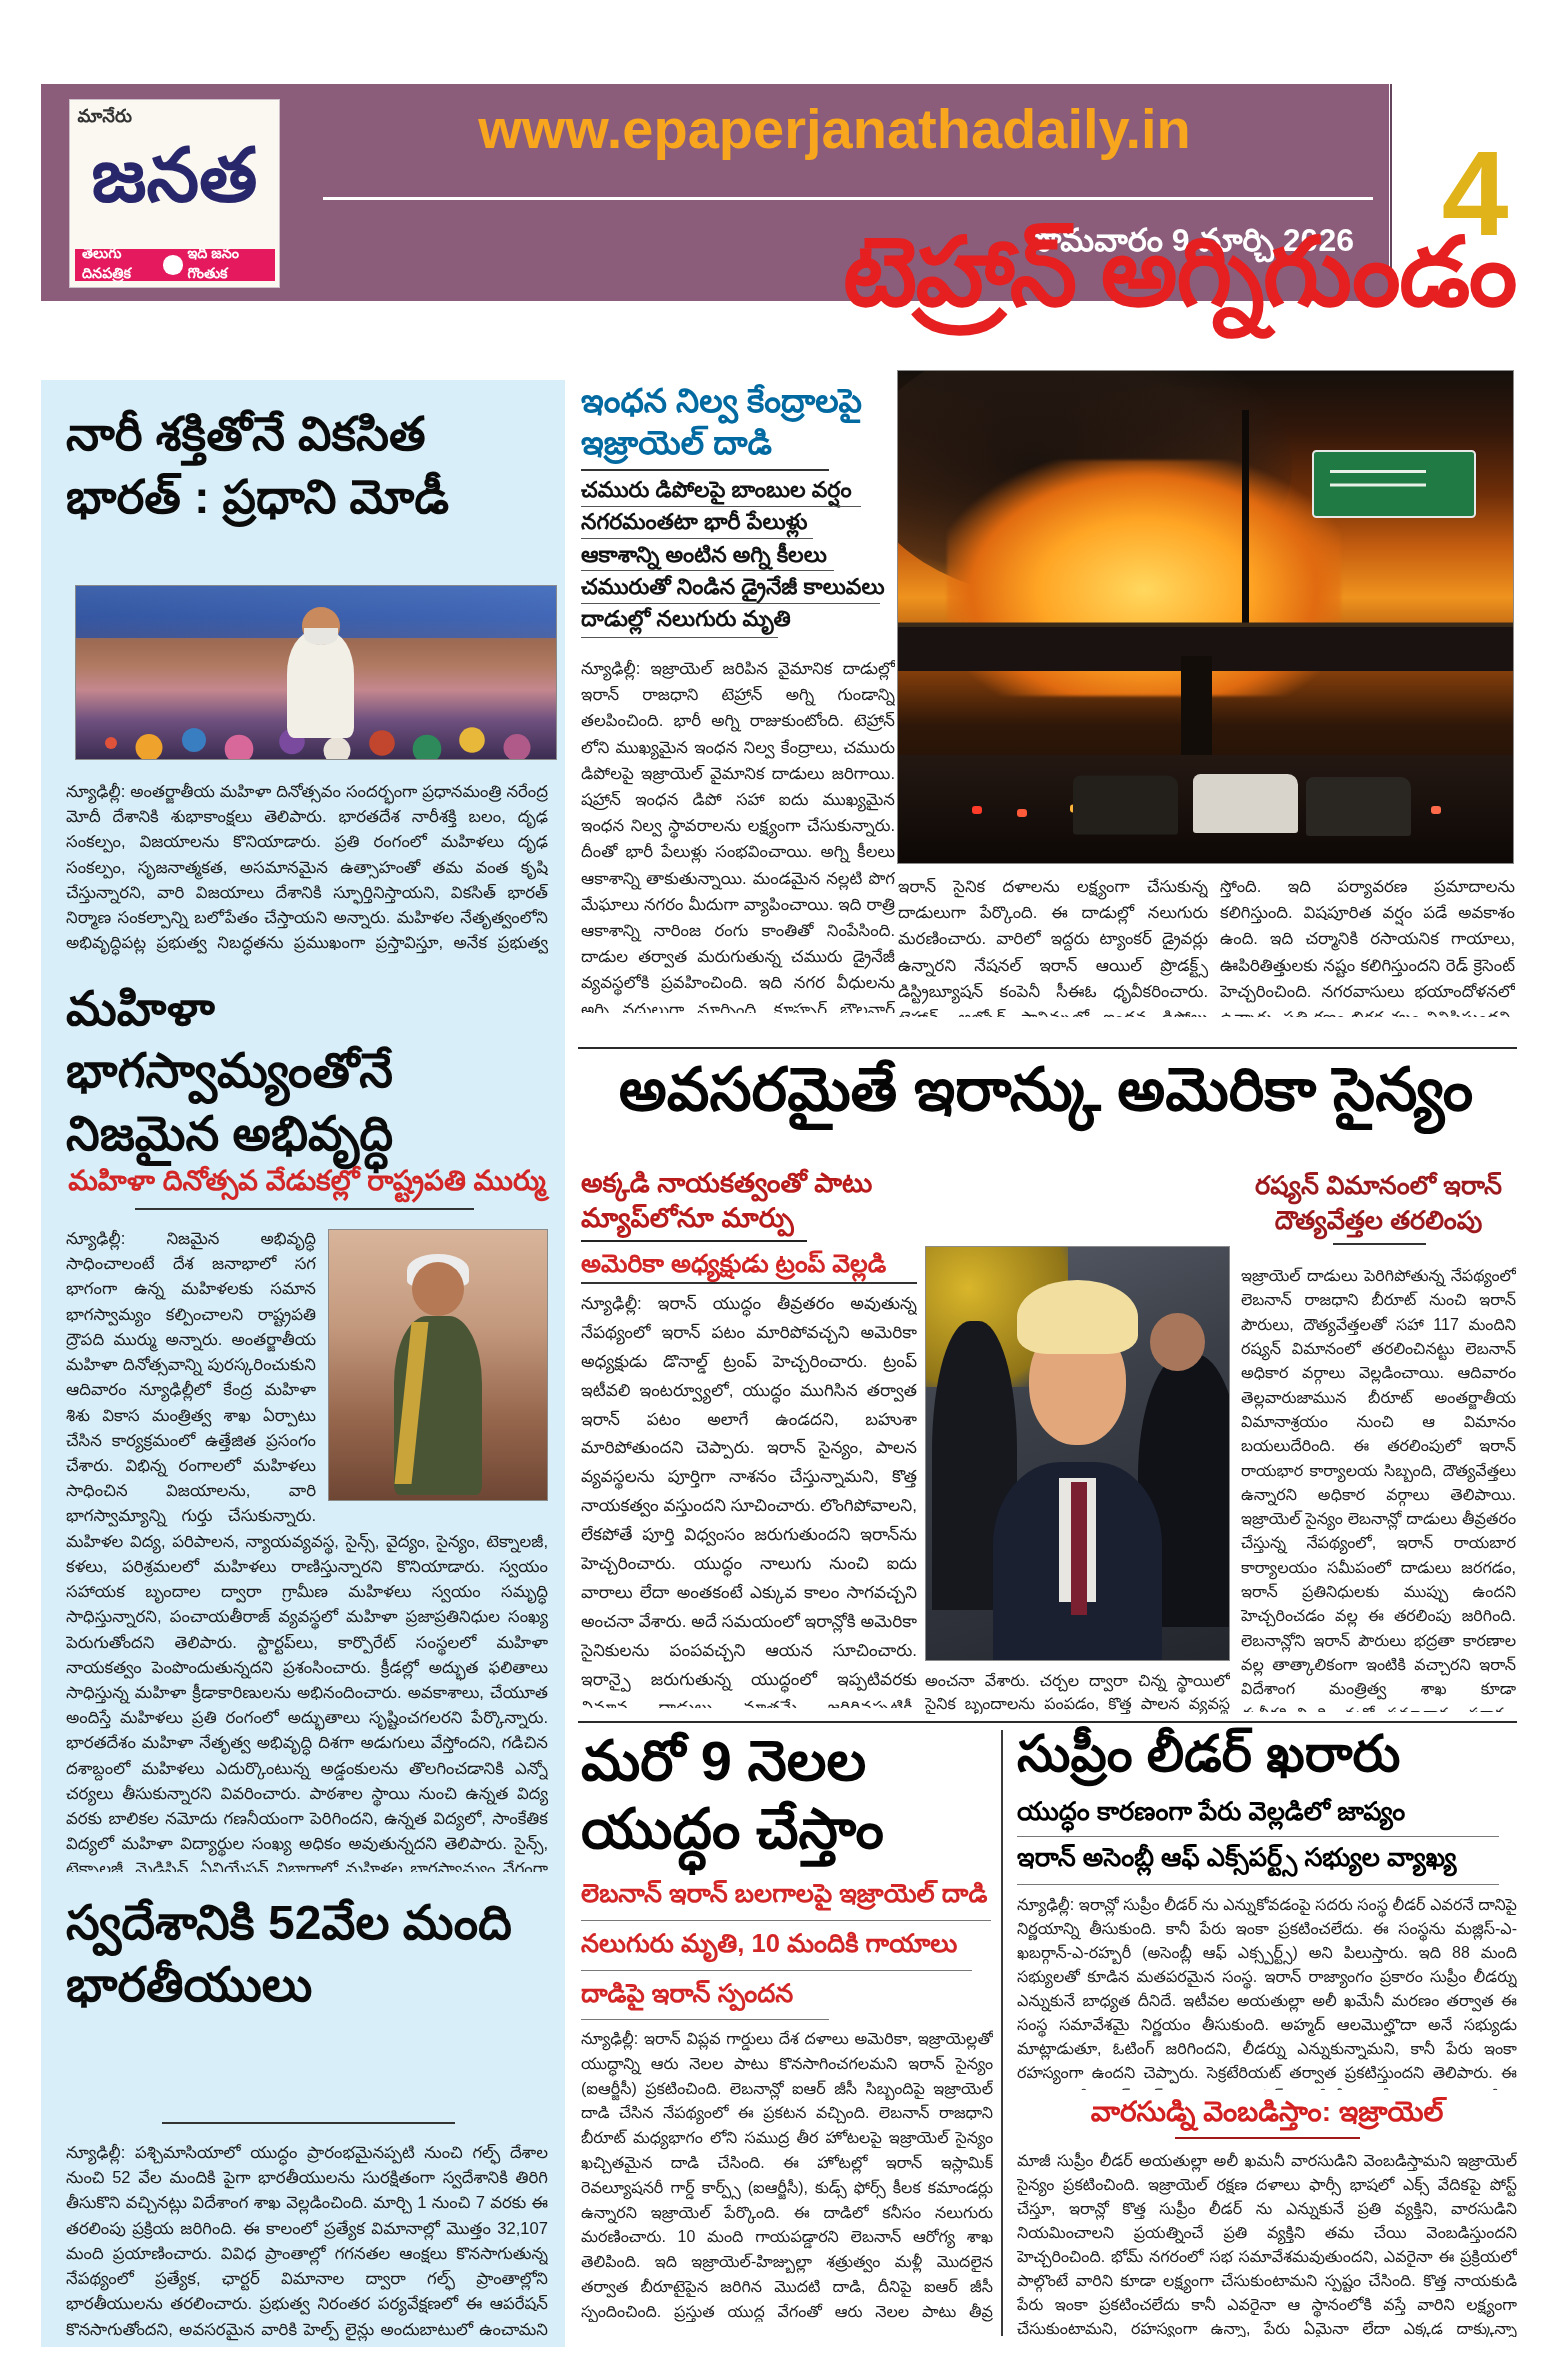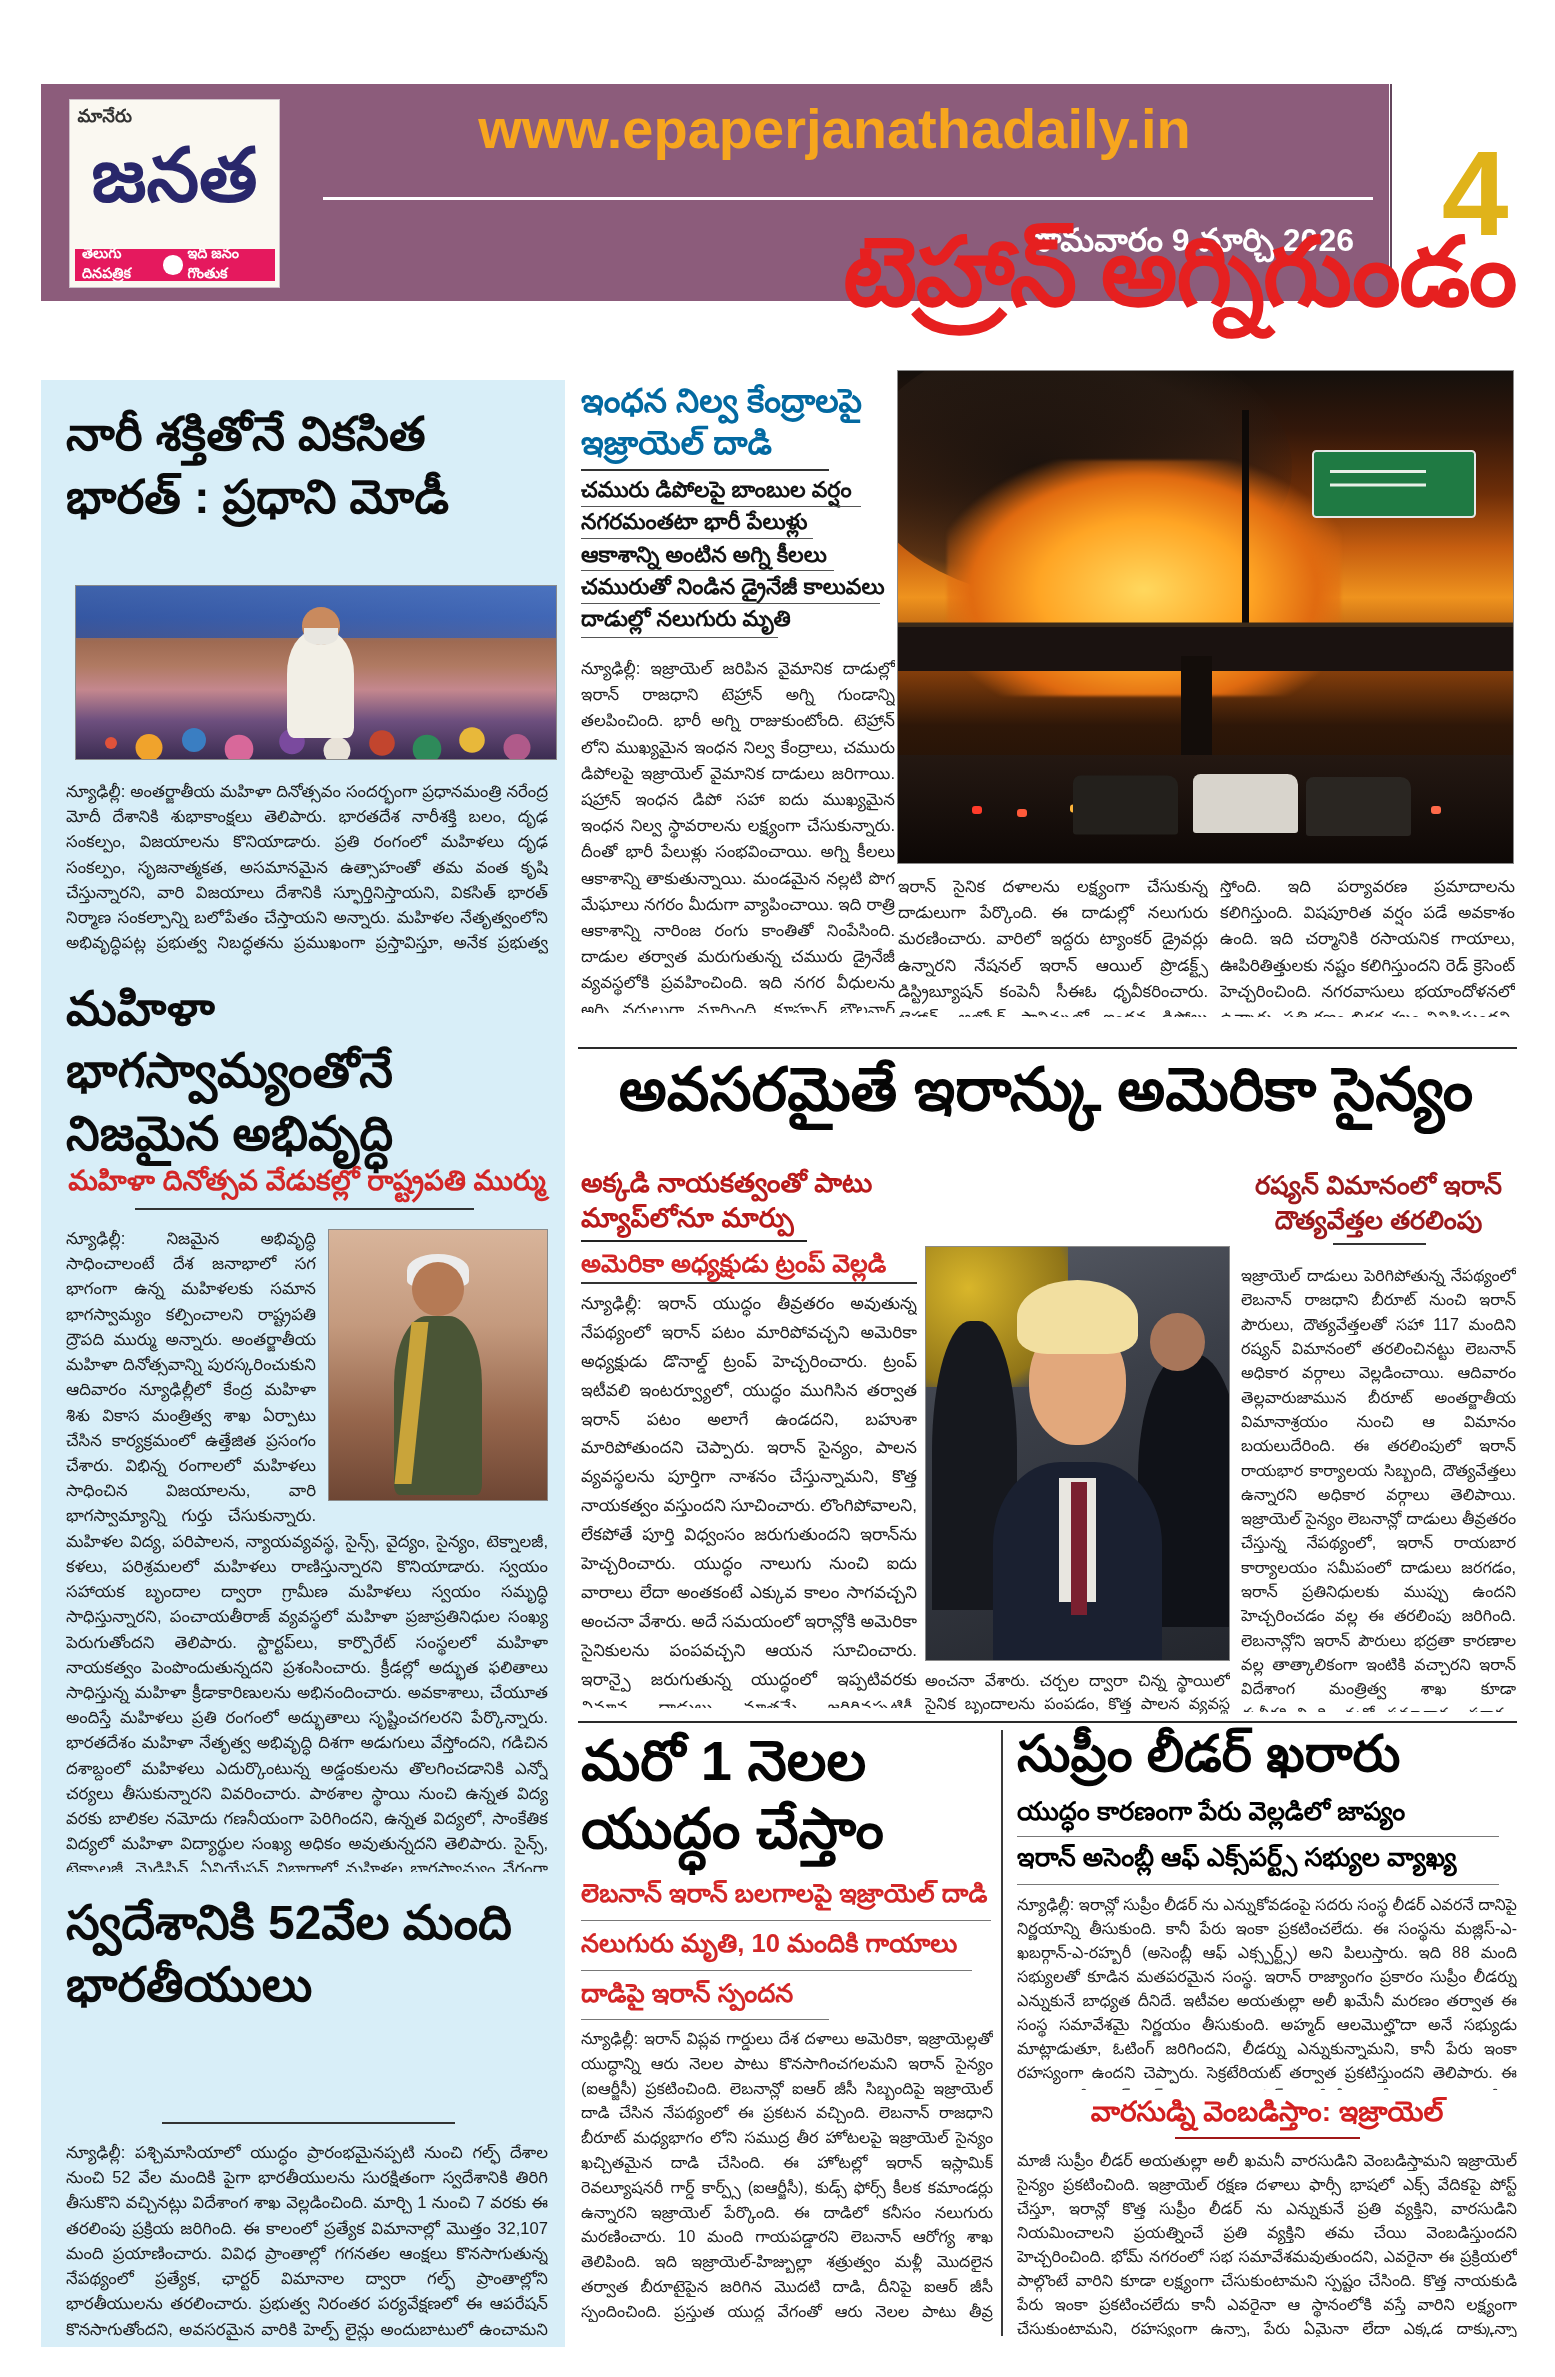--- a/index.html
+++ b/index.html
@@ -240,21 +240,21 @@
     <div class="trump-hair"></div>
   </div>
   <div class="abs us-below">అంచనా వేశారు. చర్చల ద్వారా చిన్న స్థాయిలో సైనిక బృందాలను పంపడం, కొత్త పాలన వ్యవస్థ ఏర్పడే వరకు సహకరించడం వంటి సూచనలు వచ్చాయని తెలిపారు.</div>
 
   <div class="abs us-subR">రష్యన్ విమానంలో ఇరాన్ దౌత్యవేత్తల తరలింపు</div>
   <div class="abs us-subR-rule"></div>
   <div class="abs us-bodyR">ఇజ్రాయెల్ దాడులు పెరిగిపోతున్న నేపథ్యంలో లెబనాన్ రాజధాని బీరూట్ నుంచి ఇరాన్ పౌరులు, దౌత్యవేత్తలతో సహా 117 మందిని రష్యన్ విమానంలో తరలించినట్టు లెబనాన్ అధికార వర్గాలు వెల్లడించాయి. ఆదివారం తెల్లవారుజామున బీరూట్ అంతర్జాతీయ విమానాశ్రయం నుంచి ఆ విమానం బయలుదేరింది. ఈ తరలింపులో ఇరాన్ రాయభార కార్యాలయ సిబ్బంది, దౌత్యవేత్తలు ఉన్నారని అధికార వర్గాలు తెలిపాయి. ఇజ్రాయెల్ సైన్యం లెబనాన్లో దాడులు తీవ్రతరం చేస్తున్న నేపథ్యంలో, ఇరాన్ రాయబార కార్యాలయం సమీపంలో దాడులు జరగడం, ఇరాన్ ప్రతినిధులకు ముప్పు ఉందని హెచ్చరించడం వల్ల ఈ తరలింపు జరిగింది. లెబనాన్లోని ఇరాన్ పౌరులు భద్రతా కారణాల వల్ల తాత్కాలికంగా ఇంటికి వచ్చారని ఇరాన్ విదేశాంగ మంత్రిత్వ శాఖ కూడా ధృవీకరించింది. మరో సమాచారం ప్రకారం, ఆదివారం 150 మందికి పైగా ఇరాన్ పౌరులు, దౌత్యవేత్తలు ఈ తరలింపులో రక్షణ సహకారంతో బయలుదేరారని లెబనాన్ భద్రతా వర్గాలు తెలిపాయి. ఇరాన్ సంఘర్షణ ప్రాంతాల నుంచి తన పౌరులను తరలించేందుకు ఏర్పాట్లు చేస్తోంది.</div>
 
   <div class="abs rule-h2"></div>
 
-  <div class="abs w6-headline">మరో 1 నెలల యుద్ధం చేస్తాం</div>
+  <div class="abs w6-headline">మరో 9 నెలల యుద్ధం చేస్తాం</div>
   <div class="abs w6-sub w6-s1">లెబనాన్ ఇరాన్ బలగాలపై ఇజ్రాయెల్ దాడి</div>
   <div class="abs w6-rule w6-r1"></div>
   <div class="abs w6-sub w6-s2">నలుగురు మృతి, 10 మందికి గాయాలు</div>
   <div class="abs w6-rule w6-r2"></div>
   <div class="abs w6-sub w6-s3">దాడిపై ఇరాన్ స్పందన</div>
   <div class="abs w6-rule w6-r3"></div>
   <div class="abs w6-body">న్యూఢిల్లీ: ఇరాన్ విప్లవ గార్డులు దేశ దళాలు అమెరికా, ఇజ్రాయెల్లతో యుద్ధాన్ని ఆరు నెలల పాటు కొనసాగించగలమని ఇరాన్ సైన్యం (ఐఆర్జీసీ) ప్రకటించింది. లెబనాన్లో ఐఆర్ జీసీ సిబ్బందిపై ఇజ్రాయెల్ దాడి చేసిన నేపథ్యంలో ఈ ప్రకటన వచ్చింది. లెబనాన్ రాజధాని బీరూట్ మధ్యభాగం లోని సముద్ర తీర హోటలపై ఇజ్రాయెల్ సైన్యం ఖచ్చితమైన దాడి చేసింది. ఈ హోటల్లో ఇరాన్ ఇస్లామిక్ రెవల్యూషనరీ గార్డ్ కార్ప్స్ (ఐఆర్జీసీ), కుడ్స్ ఫోర్స్ కీలక కమాండర్లు ఉన్నారని ఇజ్రాయెల్ పేర్కొంది. ఈ దాడిలో కనీసం నలుగురు మరణించారు. 10 మంది గాయపడ్డారని లెబనాన్ ఆరోగ్య శాఖ తెలిపింది. ఇది ఇజ్రాయెల్-హిజ్బుల్లా శత్రుత్వం మళ్లీ మొదలైన తర్వాత బీరూటైపైన జరిగిన మొదటి దాడి, దీనిపై ఐఆర్ జీసీ స్పందించింది. ప్రస్తుత యుద్ధ వేగంతో ఆరు నెలల పాటు తీవ్ర యుద్ధాన్ని కొనసాగించగలమని, శత్రువుల బెదిరింపులకు లొంగేది లేదని స్పష్టం చేసింది. యుద్ధం మరింత తీవ్రమవుతున్నప్పటికీ, తమ దళాలు బలంగా ఉన్నాయని, లొంగిపోవడం అసాధ్యమని పేర్కొంది.</div>
 
   <div class="abs vrule"></div>
 

